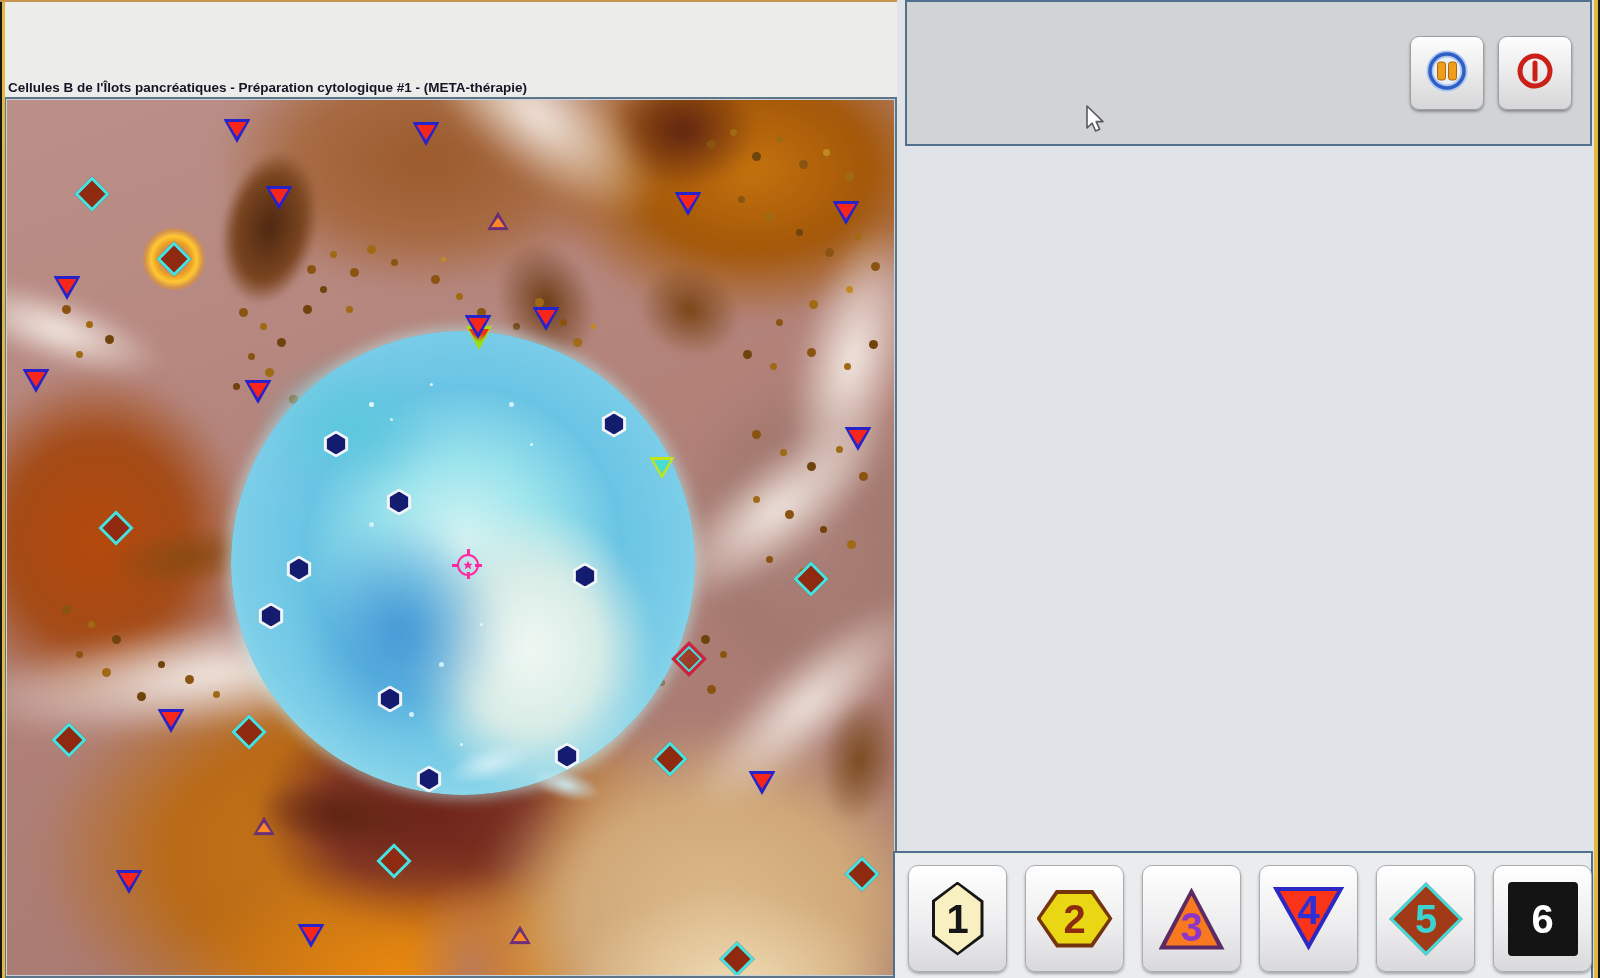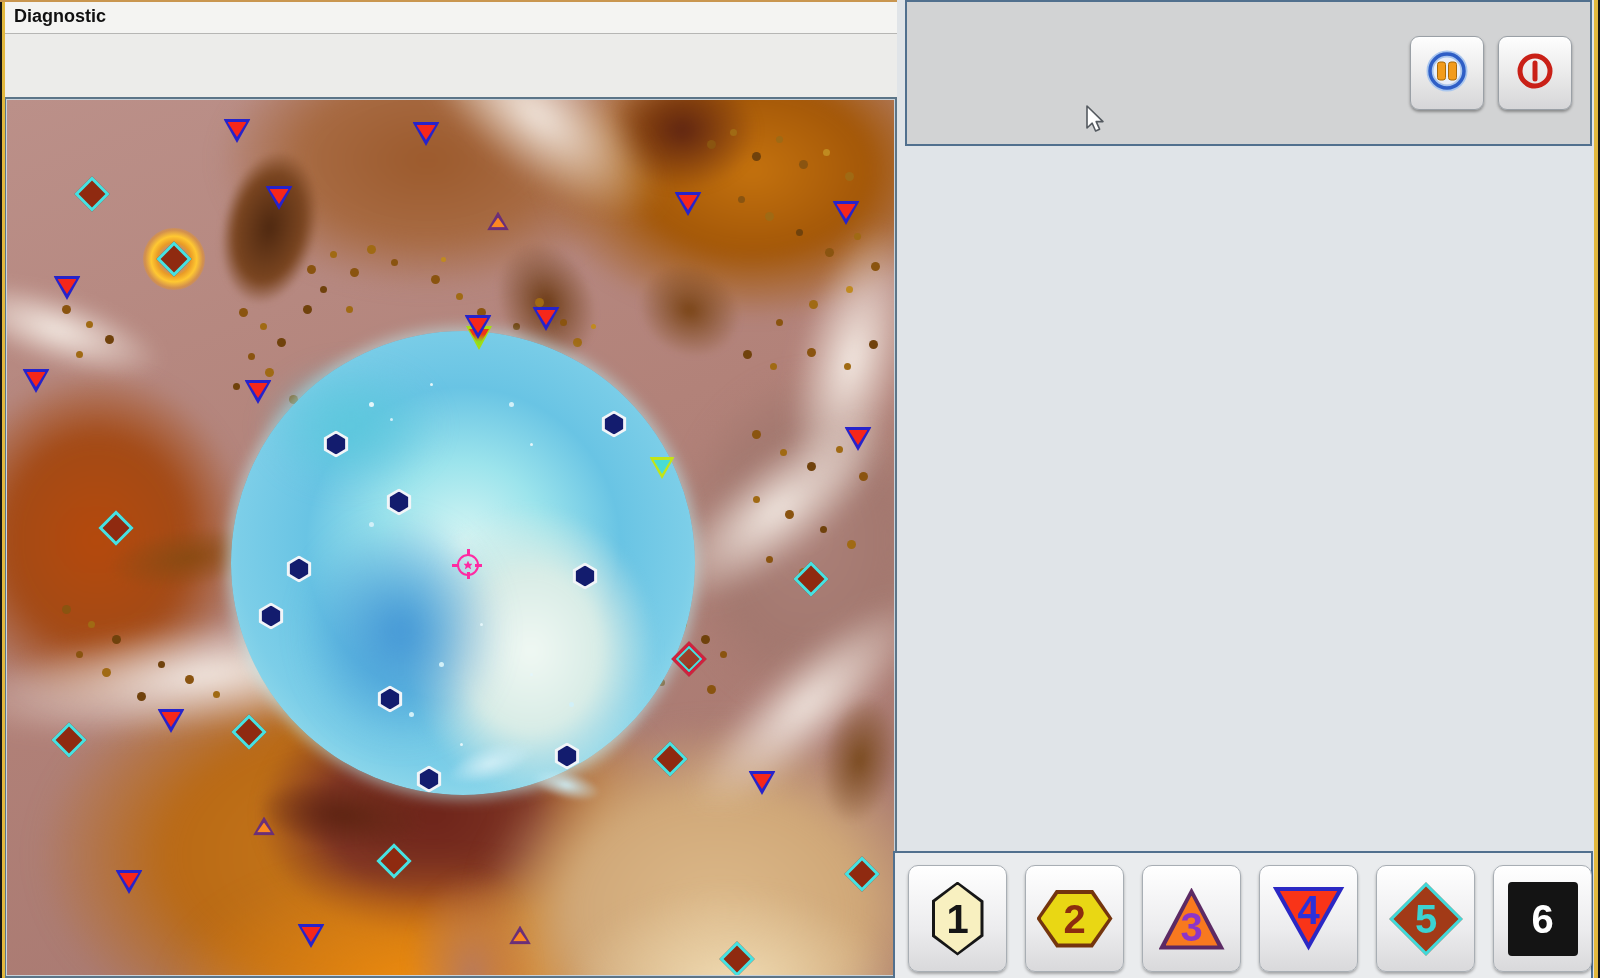--- a/index.html
+++ b/index.html
@@ -164,23 +164,21 @@
 </head>
 <body>
 
 <div class="edge" id="edge-left-black"></div>
 <div class="edge" id="edge-left-gold"></div>
 <div class="edge" id="edge-right-gold"></div>
 <div class="edge" id="edge-right-black"></div>
 <div class="edge" id="edge-top-tan"></div>
 
 <div id="header-area">
-  <div id="title-bar">
-    <div id="page-title">Diagnostic</div>
-  </div>
+  <div id="specimen-subtitle">Cellules B de l'Îlots pancréatiques - Préparation cytologique #1 - (META-thérapie)</div>
 </div>
 
 <div id="specimen-frame">
   <div id="specimen">
     <div class="blob" id="m-topband"></div>
     <div class="blob" id="m-topright"></div>
     <div class="blob" id="m-tr-dark"></div>
     <div class="blob" id="m-leftdark"></div>
     <div class="blob" id="m-rightcell"></div>
     <div class="blob" id="m-botleft"></div>

